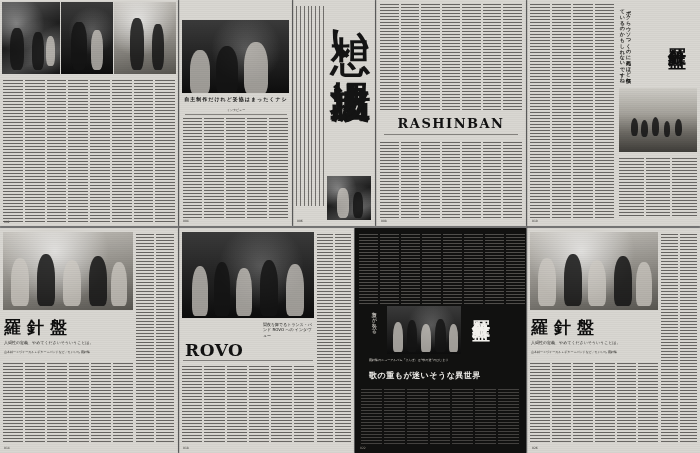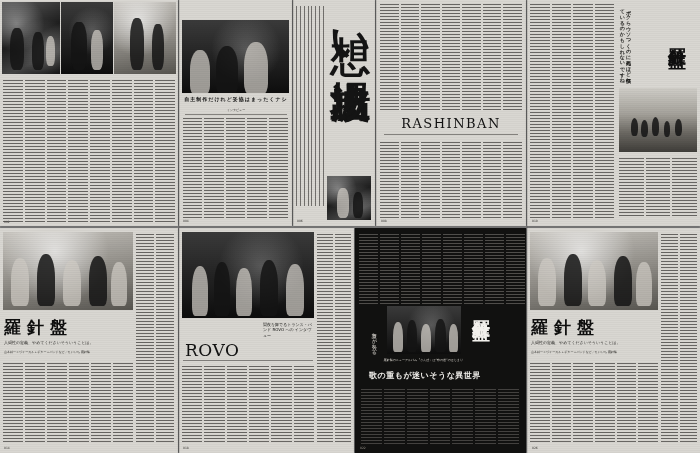--- a/index.html
+++ b/index.html
@@ -119,21 +119,21 @@
     font-weight: 700;
     letter-spacing: 1px;
   }
   .kanji-title.inv {
     color: #f2f0ec;
   }
   .latin-title {
     position: absolute;
     color: #111;
     font-family: "DejaVu Serif", serif;
-    font-weight: 400;
+    font-weight: 700;
     letter-spacing: 1.5px;
   }
   .caption {
     position: absolute;
     color: #2a2926;
     font-size: 3px;
     line-height: 1.35;
     font-family: "DejaVu Sans", sans-serif;
   }
   .caption.inv { color: #ddd9d2; }
@@ -360,21 +360,21 @@
       <div class="col"></div>
       <div class="col"></div>
       <div class="col"></div>
       <div class="col"></div>
       <div class="col"></div>
     </div>
     <div class="folio" style="left:4px; top:218px;">018</div>
     <div class="grain"></div>
   </div>
 
-  <div class="spread" style="left:355px; top:228px; width:171px; height:225px; background:#161514;text-align:right;">
+  <div class="spread" style="left:355px; top:228px; width:171px; height:225px; background:#161514;">
     <div class="blackpanel" style="left:0; top:0; width:171px; height:225px;"></div>
     <div class="cols" style="left:4px; top:4px; width:166px; height:72px; opacity:.5;">
       <div class="col" style="background:repeating-linear-gradient(0deg,#bdb9b2 0px,#bdb9b2 1px,rgba(0,0,0,0) 1px,rgba(0,0,0,0) 3px);"></div>
       <div class="col" style="background:repeating-linear-gradient(0deg,#bdb9b2 0px,#bdb9b2 1px,rgba(0,0,0,0) 1px,rgba(0,0,0,0) 3px);"></div>
       <div class="col" style="background:repeating-linear-gradient(0deg,#bdb9b2 0px,#bdb9b2 1px,rgba(0,0,0,0) 1px,rgba(0,0,0,0) 3px);"></div>
       <div class="col" style="background:repeating-linear-gradient(0deg,#bdb9b2 0px,#bdb9b2 1px,rgba(0,0,0,0) 1px,rgba(0,0,0,0) 3px);"></div>
       <div class="col" style="background:repeating-linear-gradient(0deg,#bdb9b2 0px,#bdb9b2 1px,rgba(0,0,0,0) 1px,rgba(0,0,0,0) 3px);"></div>
       <div class="col" style="background:repeating-linear-gradient(0deg,#bdb9b2 0px,#bdb9b2 1px,rgba(0,0,0,0) 1px,rgba(0,0,0,0) 3px);"></div>
       <div class="col" style="background:repeating-linear-gradient(0deg,#bdb9b2 0px,#bdb9b2 1px,rgba(0,0,0,0) 1px,rgba(0,0,0,0) 3px);"></div>
       <div class="col" style="background:repeating-linear-gradient(0deg,#bdb9b2 0px,#bdb9b2 1px,rgba(0,0,0,0) 1px,rgba(0,0,0,0) 3px);"></div>

